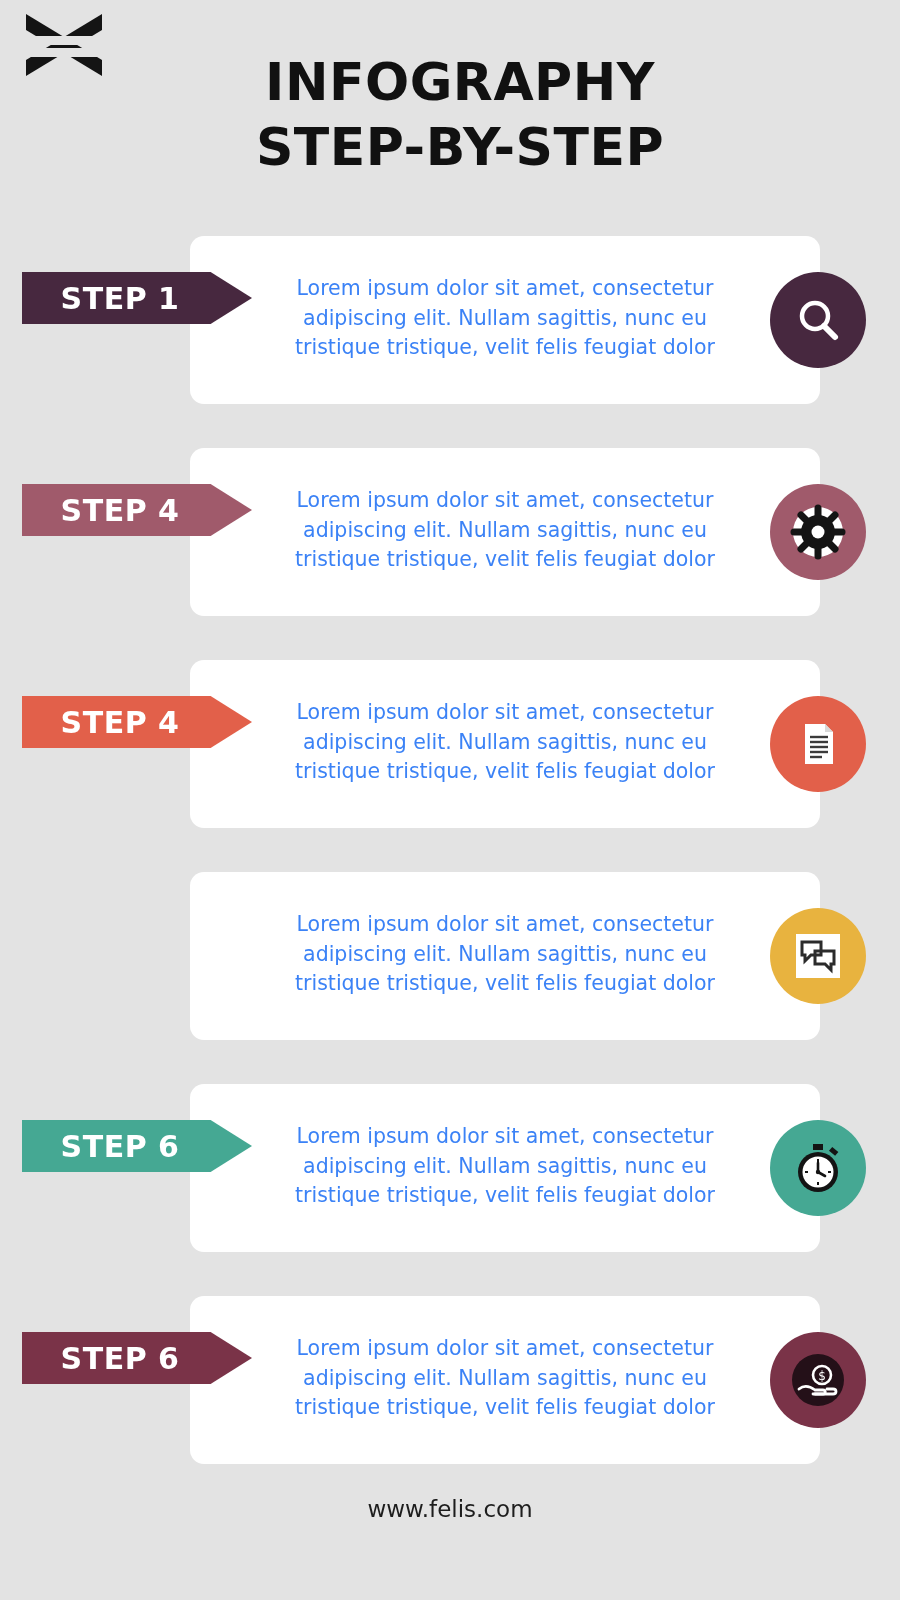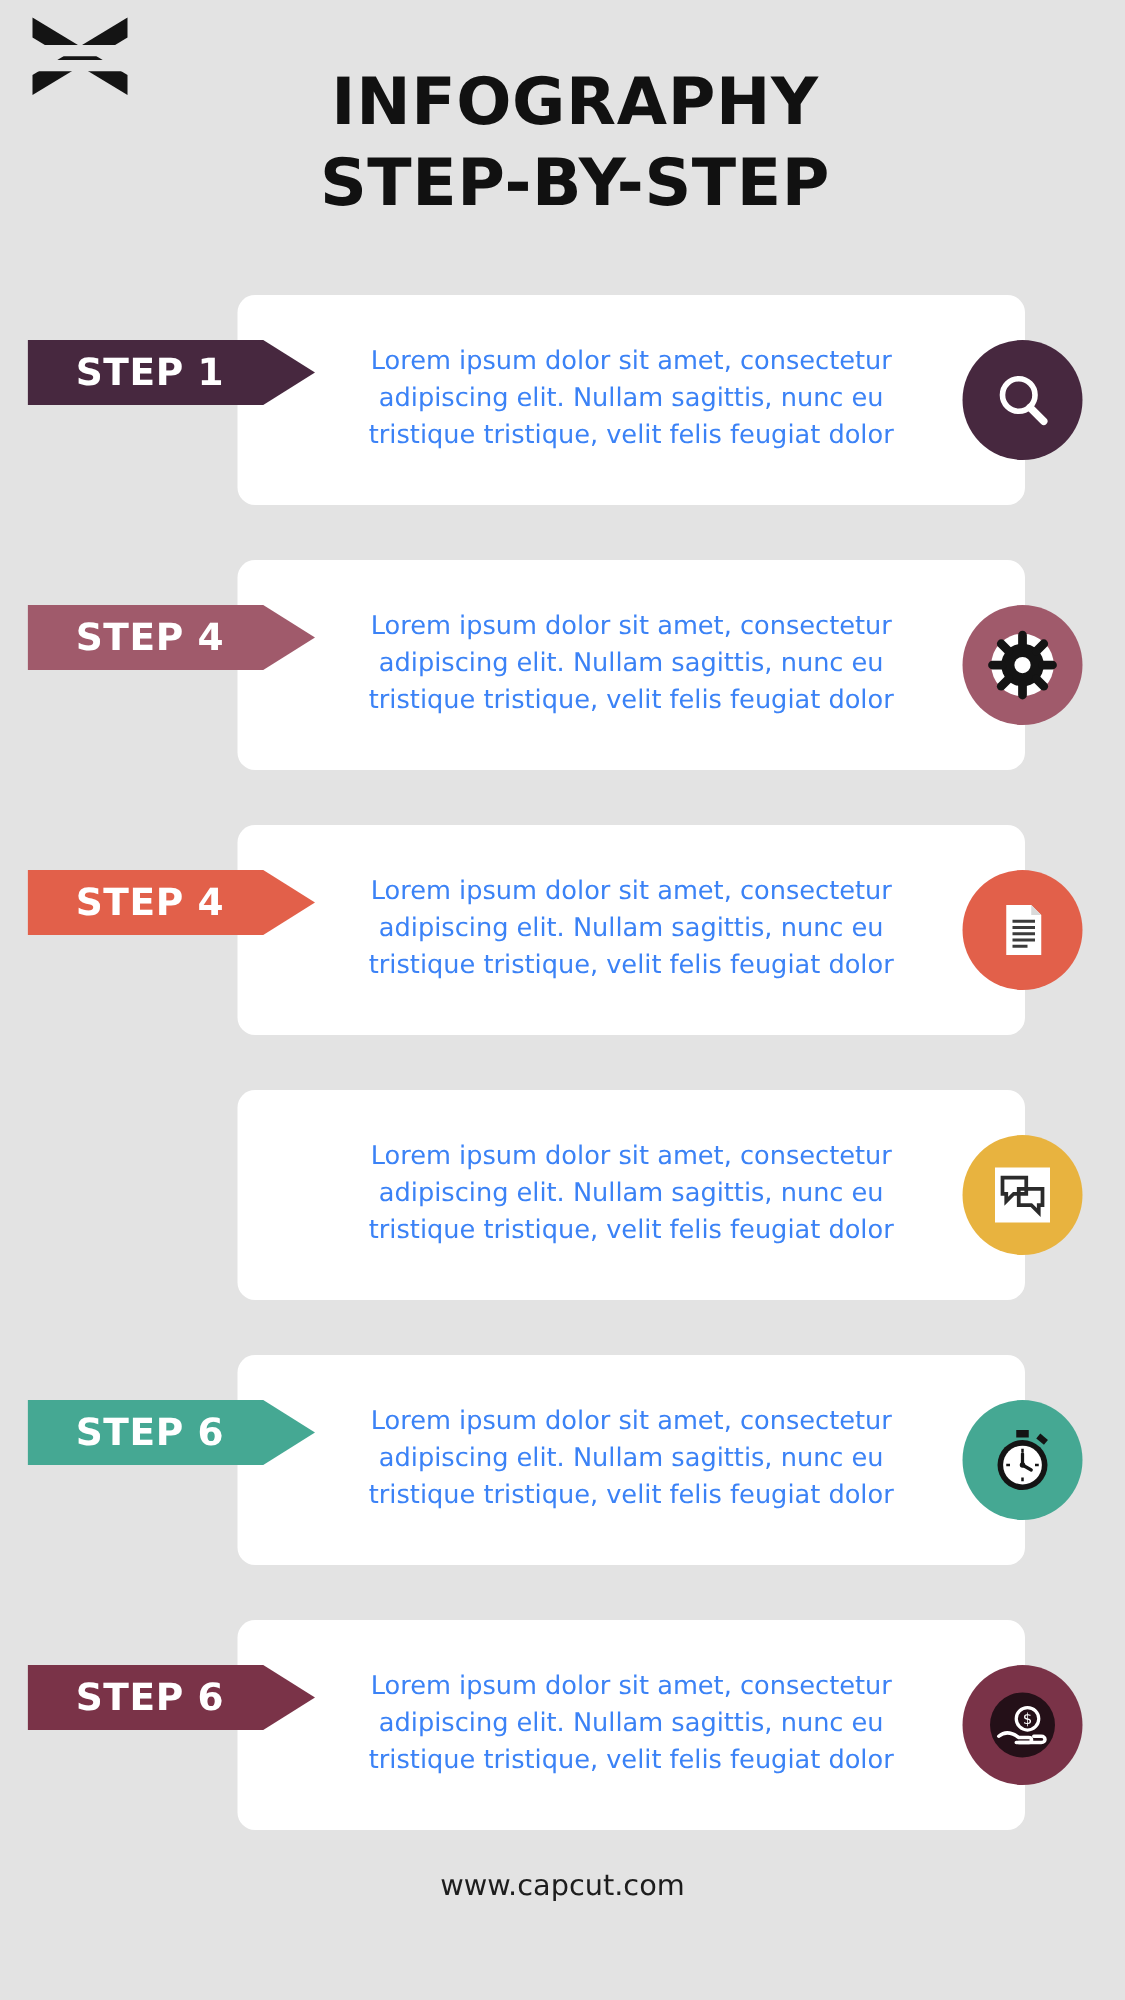--- a/index.html
+++ b/index.html
@@ -277,13 +277,13 @@
           <text x="33" y="28.5" font-size="12" fill="#ffffff" text-anchor="middle" font-family="DejaVu Sans, sans-serif">$</text>
           <path d="M10 38 C16 33, 22 36, 26 39 L34 39 C37 39, 37 43, 34 43 L24 43" fill="none" stroke="#ffffff" stroke-width="2.8" stroke-linecap="round"></path>
           <path d="M26 43 L44 43 C48 43, 48 38, 44 38 L38 38" fill="none" stroke="#ffffff" stroke-width="2.8" stroke-linecap="round"></path>
         </svg>
       </span>
     </div>
   </div>
 
 </div>
 
-<div class="footer">www.capcut.com</div>
+<div class="footer">www.felis.com</div>
 
 </body></html>

